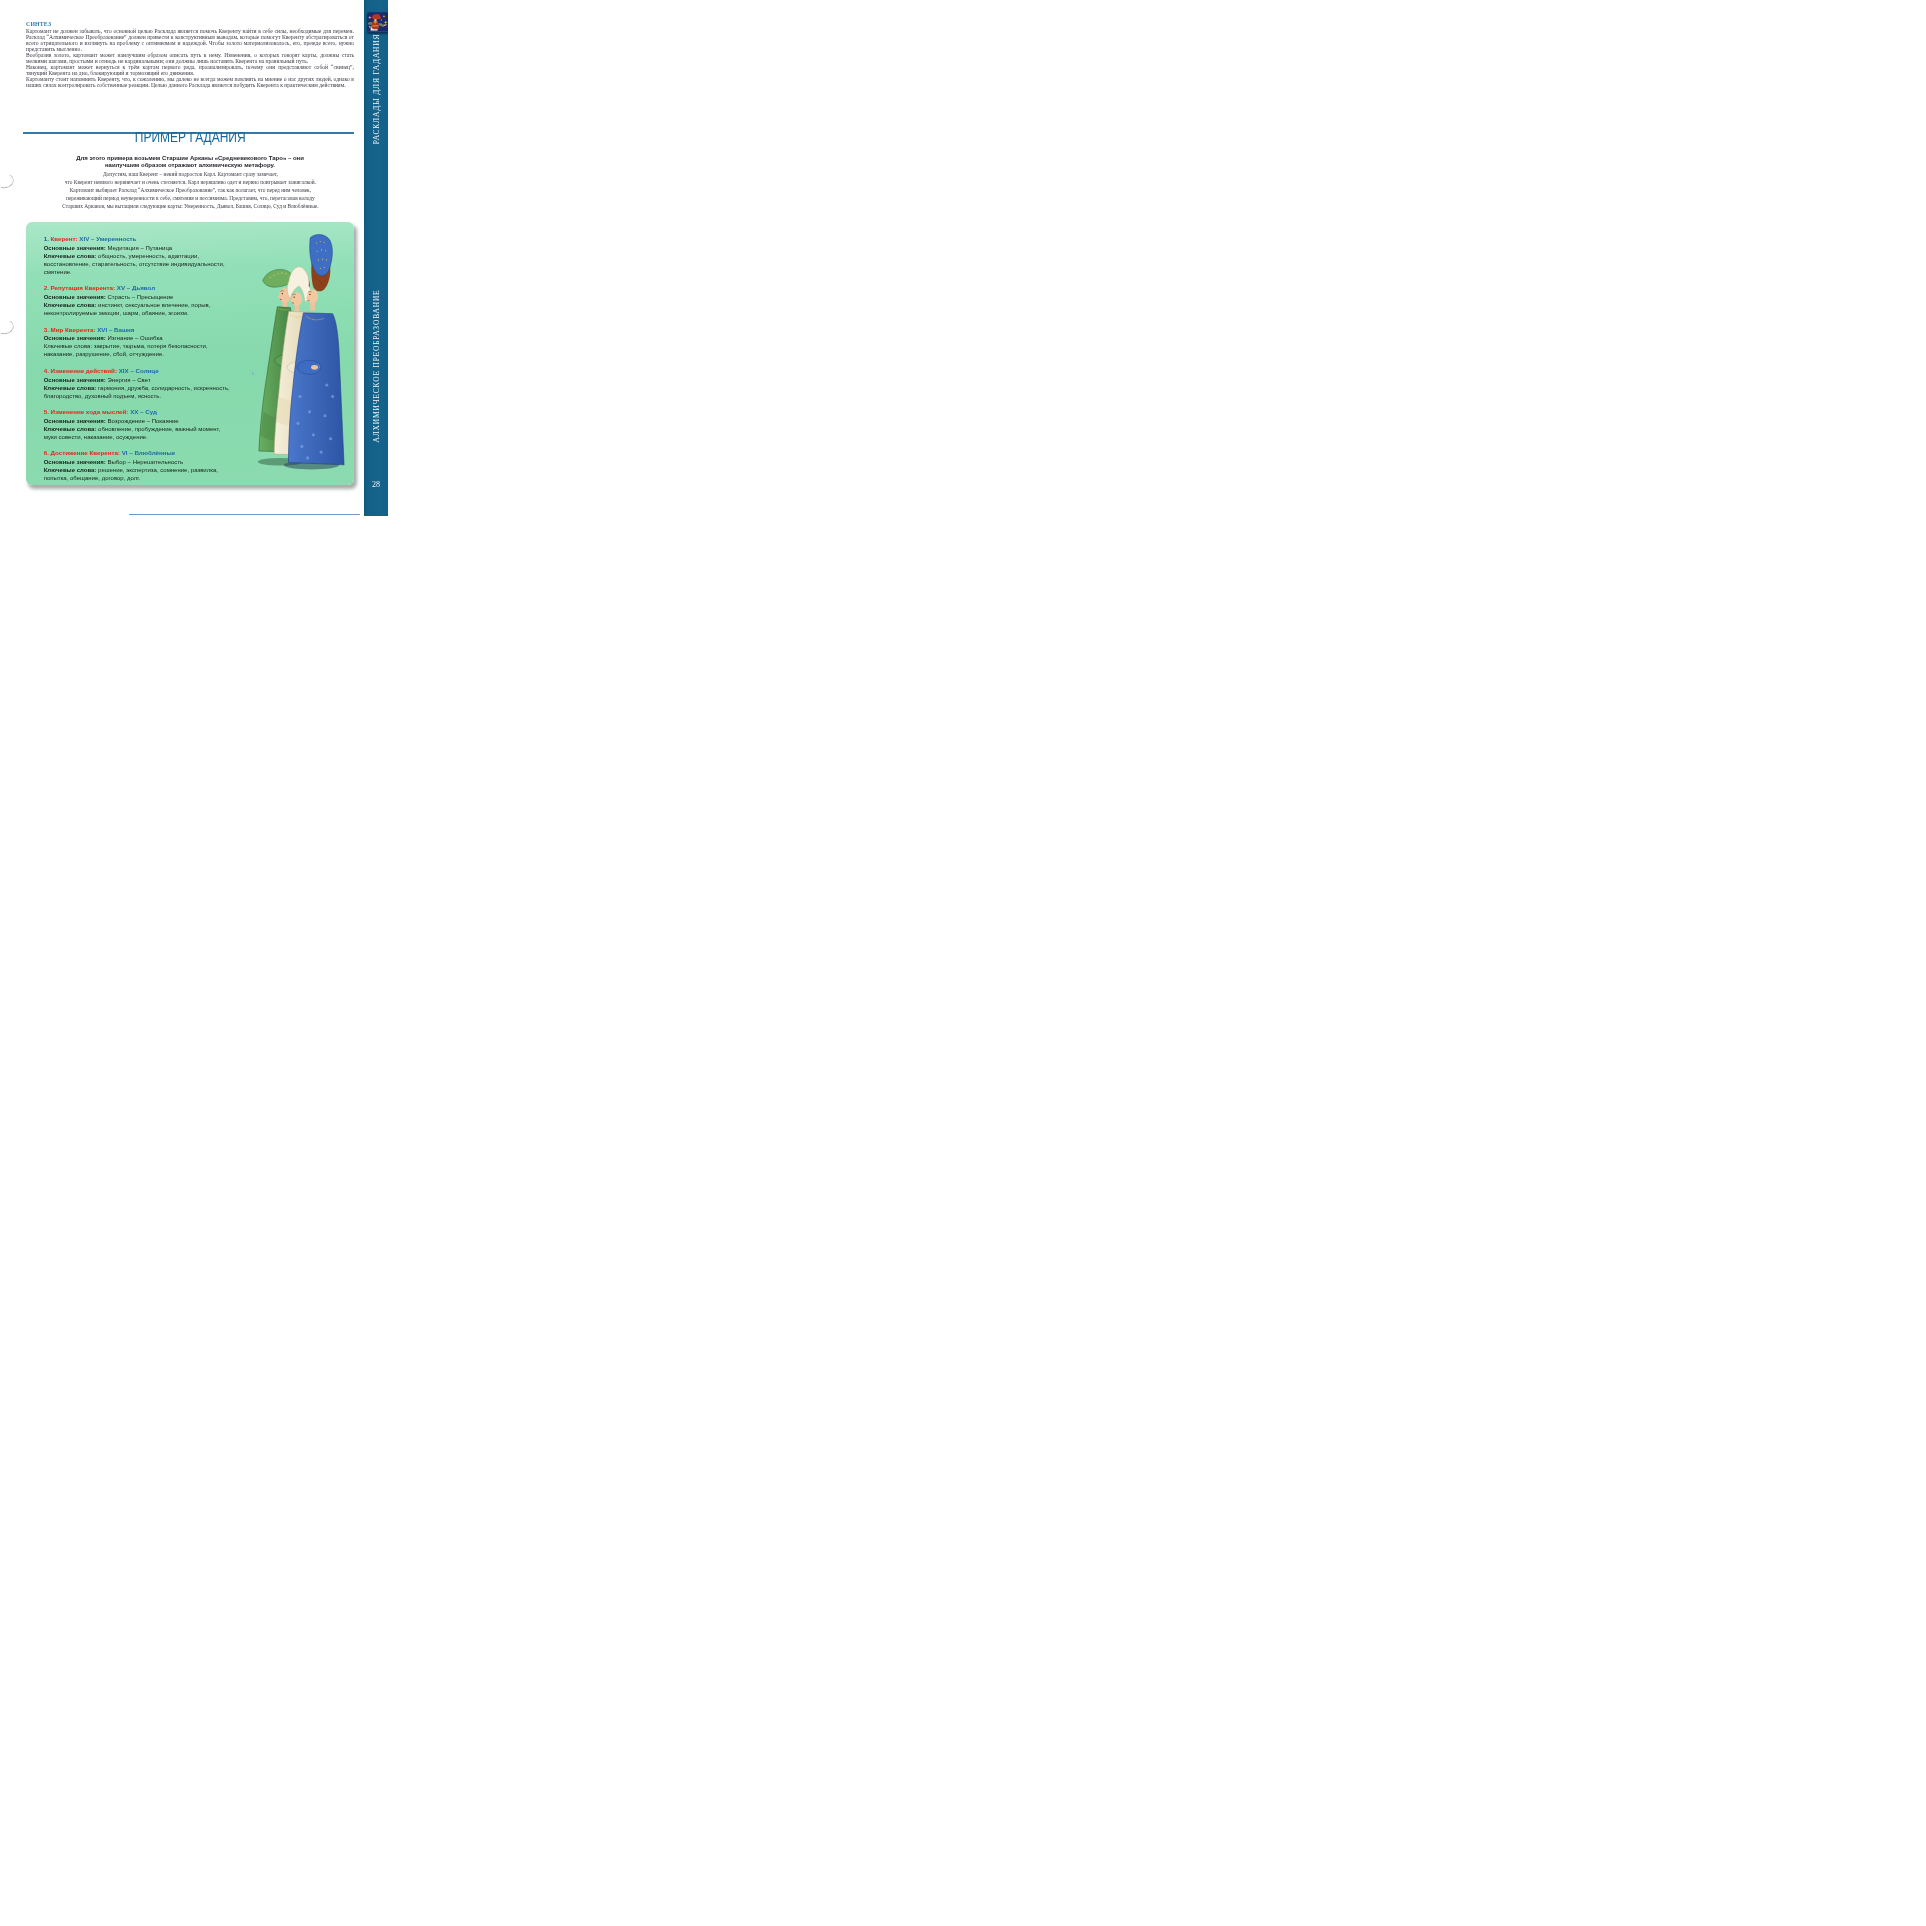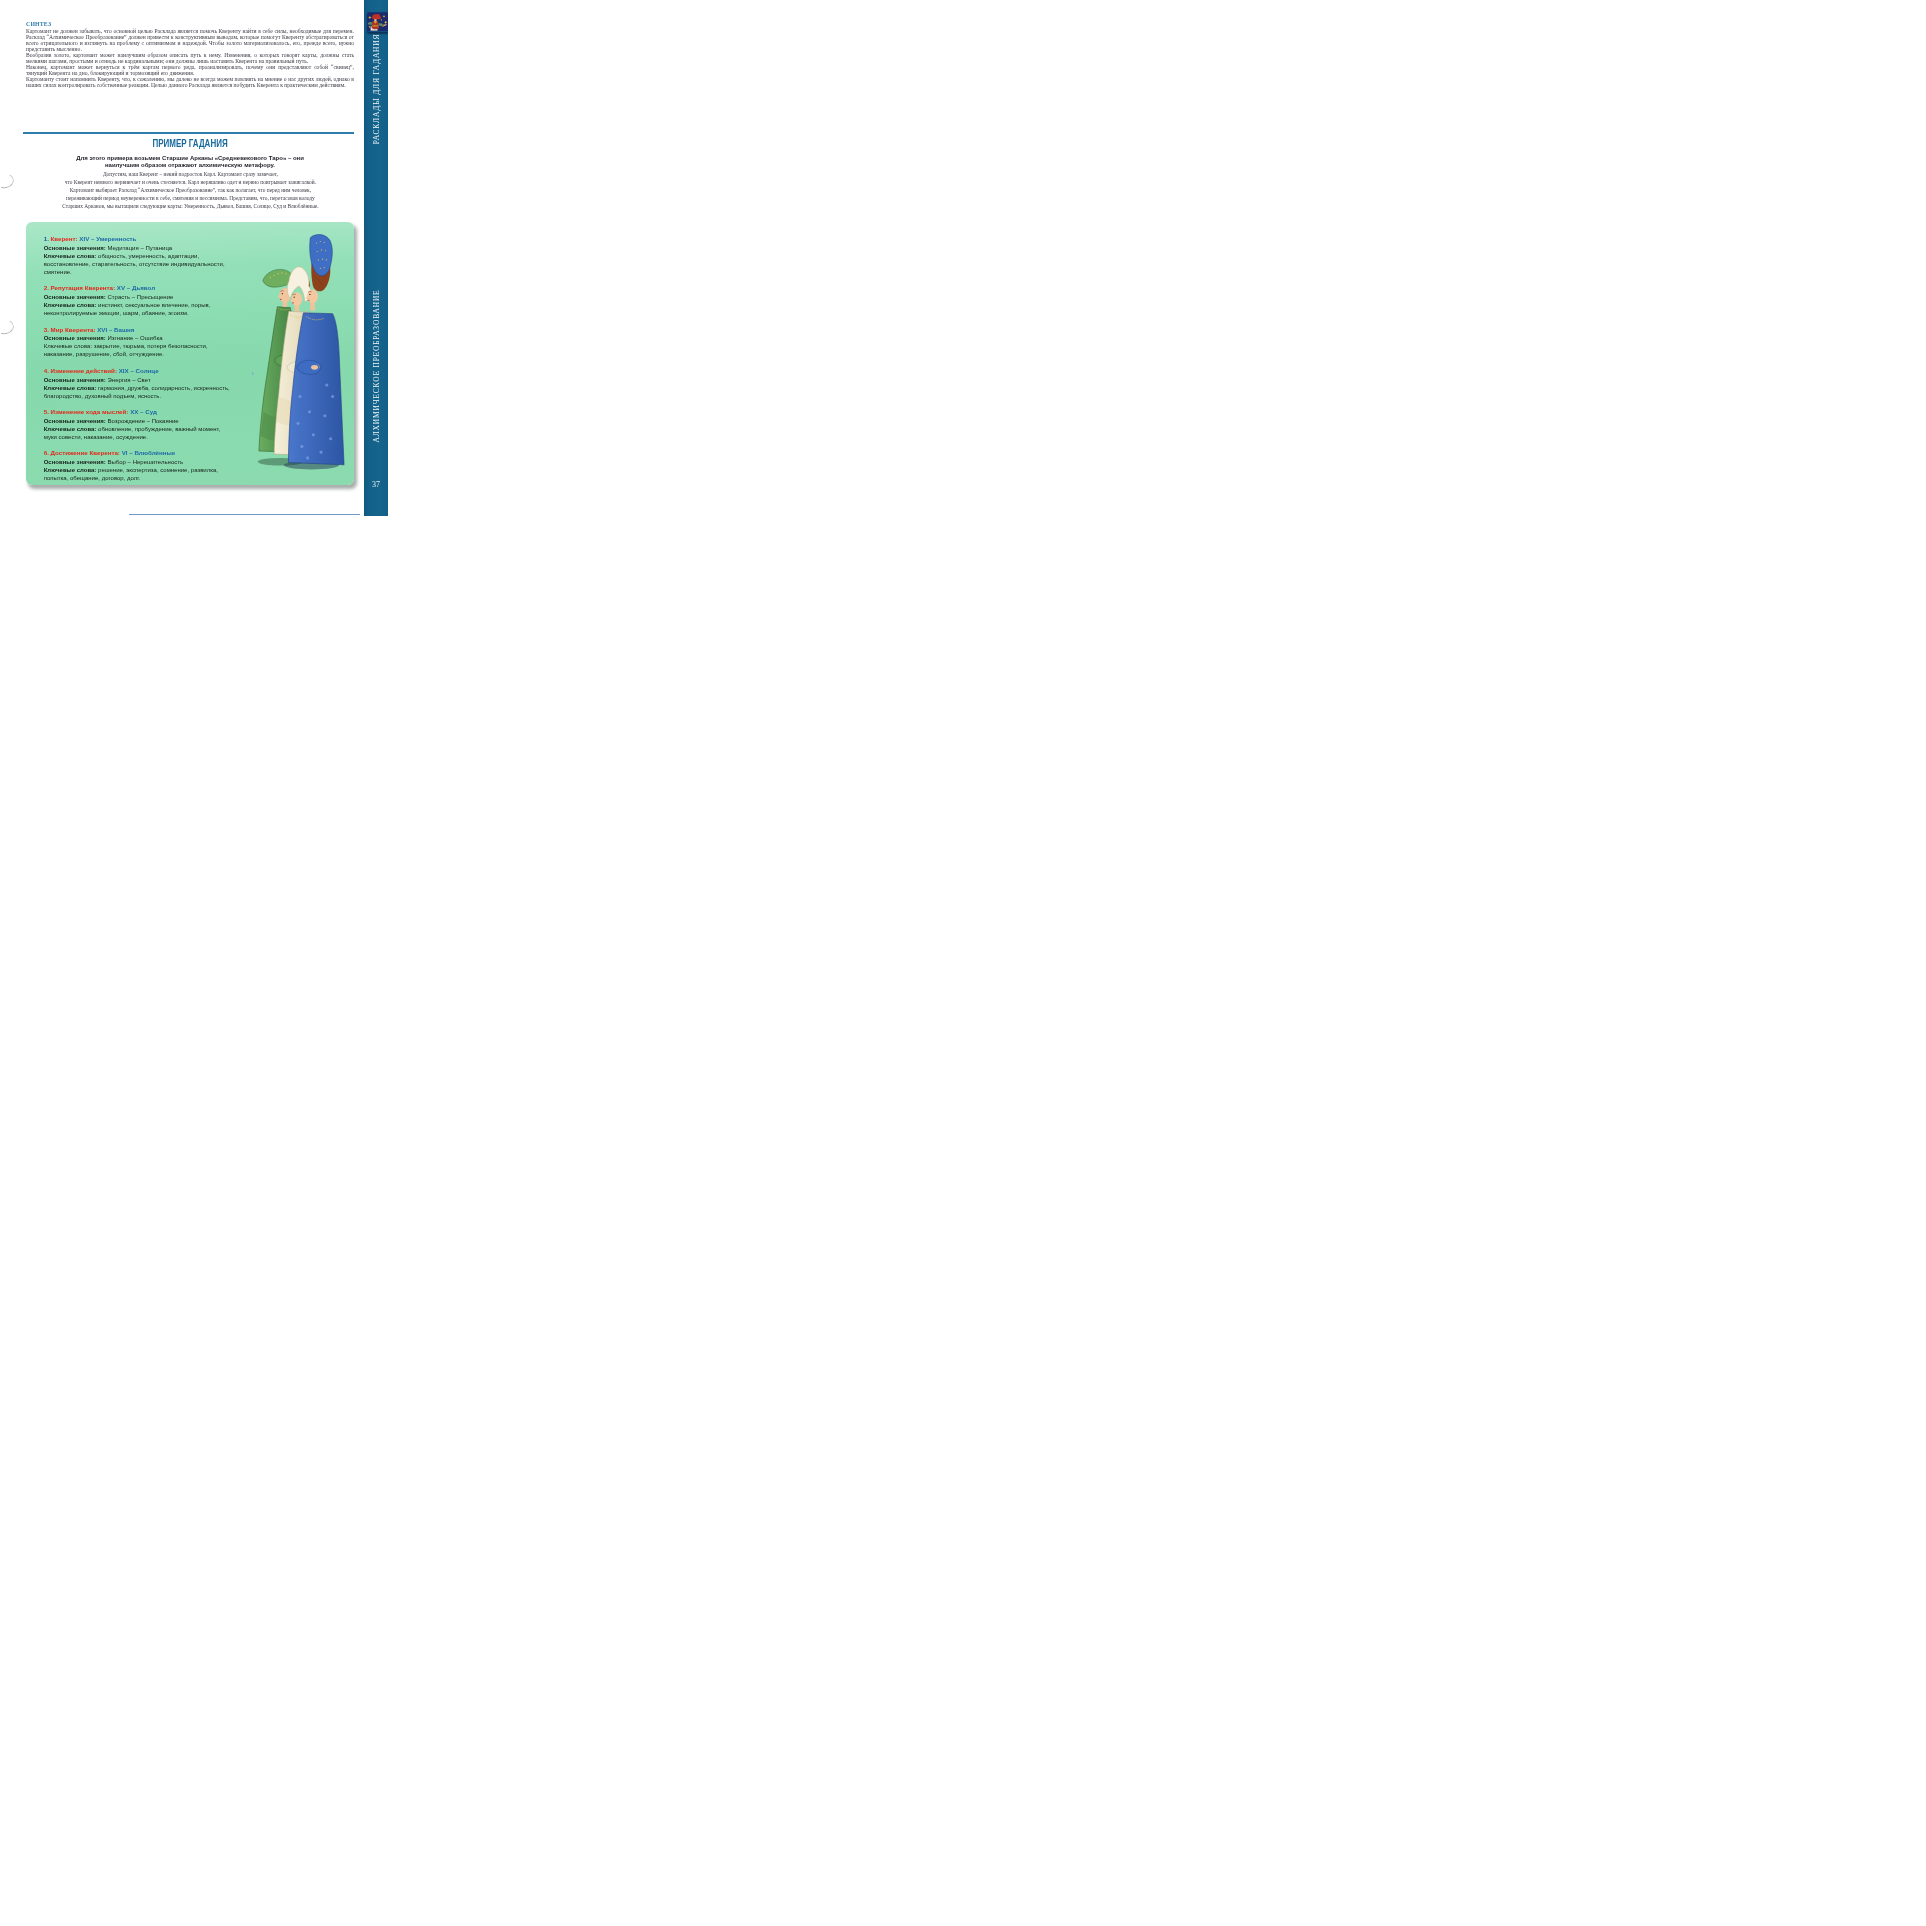--- a/index.html
+++ b/index.html
@@ -41,22 +41,22 @@
   .syn-body p{margin:0;}
   
   .divider{
     position:absolute;left:23px;top:131px;width:331px;height:3.1px;
     background:linear-gradient(to bottom,
       #a6c6da 0 0.4px,#ffffff 0.4px 0.8px,#2e7dad 0.8px 1.5px,
       #e9f3f8 1.5px 1.9px,#2e7dad 1.9px 2.7px,#9fc2d8 2.7px 3.1px);
   }
   
   .ex-head{
-    position:absolute;left:26px;top:138px;width:328px;text-align:center;
-    font-family:"Liberation Sans", sans-serif;font-weight:bold;font-size:10px;
+    position:absolute;left:26px;top:128px;width:328px;text-align:center;
+    font-family:"Liberation Sans", sans-serif;font-weight:normal;font-size:15px;
     color:#17699c;
   }
   .ex-head span{display:inline-block;transform:scaleX(.8);letter-spacing:0;}
   .ex-intro{
     position:absolute;left:26px;top:155px;width:328px;text-align:center;
     font-family:"Liberation Sans", sans-serif;font-weight:bold;font-size:6px;
     line-height:7.1px;color:#24242c;
   }
   .ex-lines{
     position:absolute;left:15.4px;top:171px;width:350px;text-align:center;
@@ -331,21 +331,21 @@
         <ellipse cx="163" cy="354" rx="9" ry="6" fill="#f0c29c"></ellipse>
         <path d="M172,346 q6,6 2,12" stroke="#e8c054" stroke-width="2" stroke-dasharray="2 2.5" fill="none"></path>
       </g>
     </svg>
   </div>
 </div>
 
 <div class="sidebar"></div>
 <div class="vlabel top">РАСКЛАДЫ ДЛЯ ГАДАНИЯ</div>
 <div class="vlabel bottom">АЛХИМИЧЕСКОЕ ПРЕОБРАЗОВАНИЕ</div>
-<div class="pagenum">37</div>
+<div class="pagenum">28</div>
 
 <div class="ornament">
   <svg viewBox="0 0 220 200" xmlns="http://www.w3.org/2000/svg">
     <rect x="0" y="0" width="220" height="200" fill="#1b2a6b"></rect>
     <g fill="#e8b33c">
       <path d="M30,38 l6,12 12,4 -12,5 -6,12 -6,-12 -12,-5 12,-4 z"></path>
       <path d="M178,28 l5,10 10,4 -10,4 -5,10 -5,-10 -10,-4 10,-4 z"></path>
       <path d="M196,88 l6,12 12,5 -12,5 -6,12 -6,-12 -12,-5 12,-5 z"></path>
       <path d="M168,128 l5,10 10,4 -10,4 -5,10 -5,-10 -10,-4 10,-4 z"></path>
       <path d="M28,140 l4,9 9,3 -9,4 -4,9 -4,-9 -9,-4 9,-3 z"></path>

